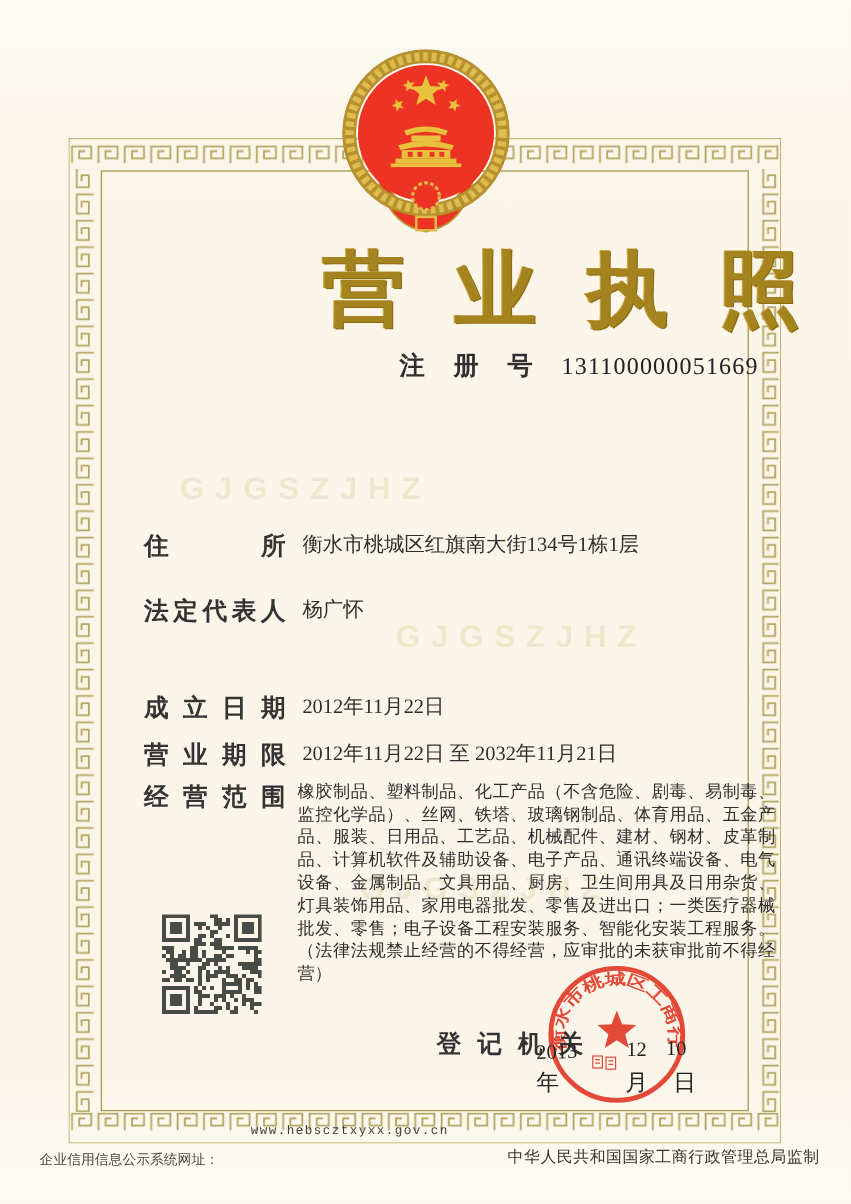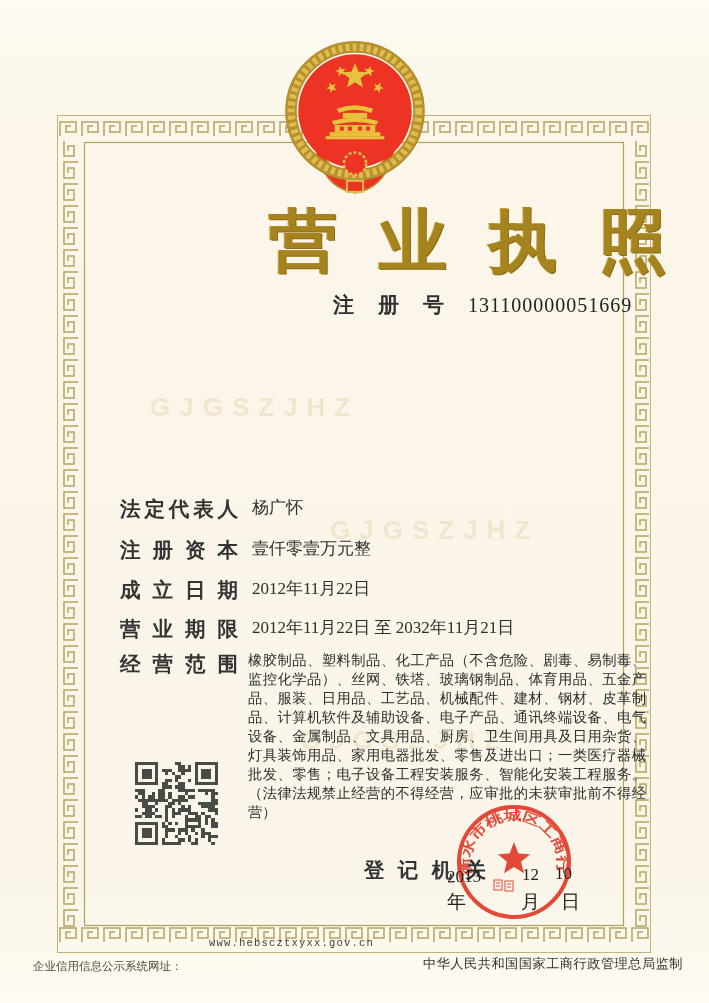--- a/index.html
+++ b/index.html
@@ -117,25 +117,25 @@
     <circle cx="70" cy="122" r="11" fill="#ec3324" stroke="#e0bc4e" stroke-width="2.5" stroke-dasharray="3 2"></circle>
     <rect x="62" y="139" width="16" height="11" fill="#ec3324" stroke="#e0bc4e" stroke-width="2"></rect>
   </svg>
 
   <div class="title">营业执照</div>
 
   <div class="reg-line">
     <span class="reg-label">注册号</span><span class="reg-number">131100000051669</span>
   </div>
 
+  <div class="row" style="top:441px;">
+    <span class="lbl">住所</span><span class="val">衡水市桃城区红旗南大街134号1栋1层</span>
+  </div>
   <div class="row" style="top:495px;">
     <span class="lbl">法定代表人</span><span class="val">杨广怀</span>
-  </div>
-  <div class="row" style="top:536px;">
-    <span class="lbl">注册资本</span><span class="val">壹仟零壹万元整</span>
   </div>
   <div class="row" style="top:576px;">
     <span class="lbl">成立日期</span><span class="val">2012年11月22日</span>
   </div>
   <div class="row" style="top:615px;">
     <span class="lbl">营业期限</span><span class="val">2012年11月22日 至 2032年11月21日</span>
   </div>
   <div class="row scope" style="top:650px;">
     <span class="lbl">经营范围</span><span class="val">橡胶制品、塑料制品、化工产品（不含危险、剧毒、易制毒、监控化学品）、丝网、铁塔、玻璃钢制品、体育用品、五金产品、服装、日用品、工艺品、机械配件、建材、钢材、皮革制品、计算机软件及辅助设备、电子产品、通讯终端设备、电气设备、金属制品、文具用品、厨房、卫生间用具及日用杂货、灯具装饰用品、家用电器批发、零售及进出口；一类医疗器械批发、零售；电子设备工程安装服务、智能化安装工程服务。（法律法规禁止经营的不得经营，应审批的未获审批前不得经营）</span>
   </div>

